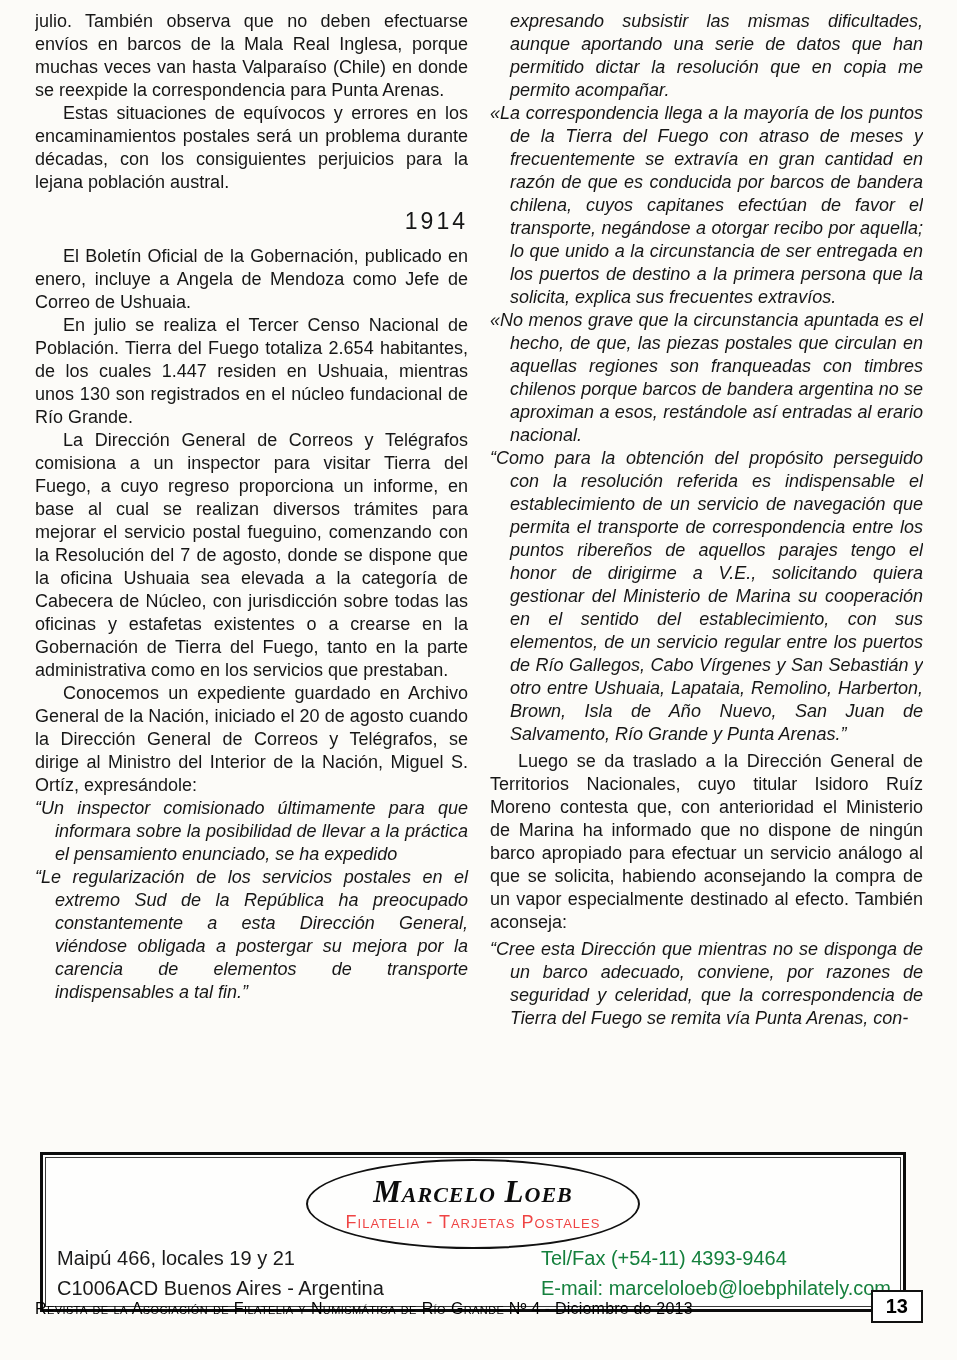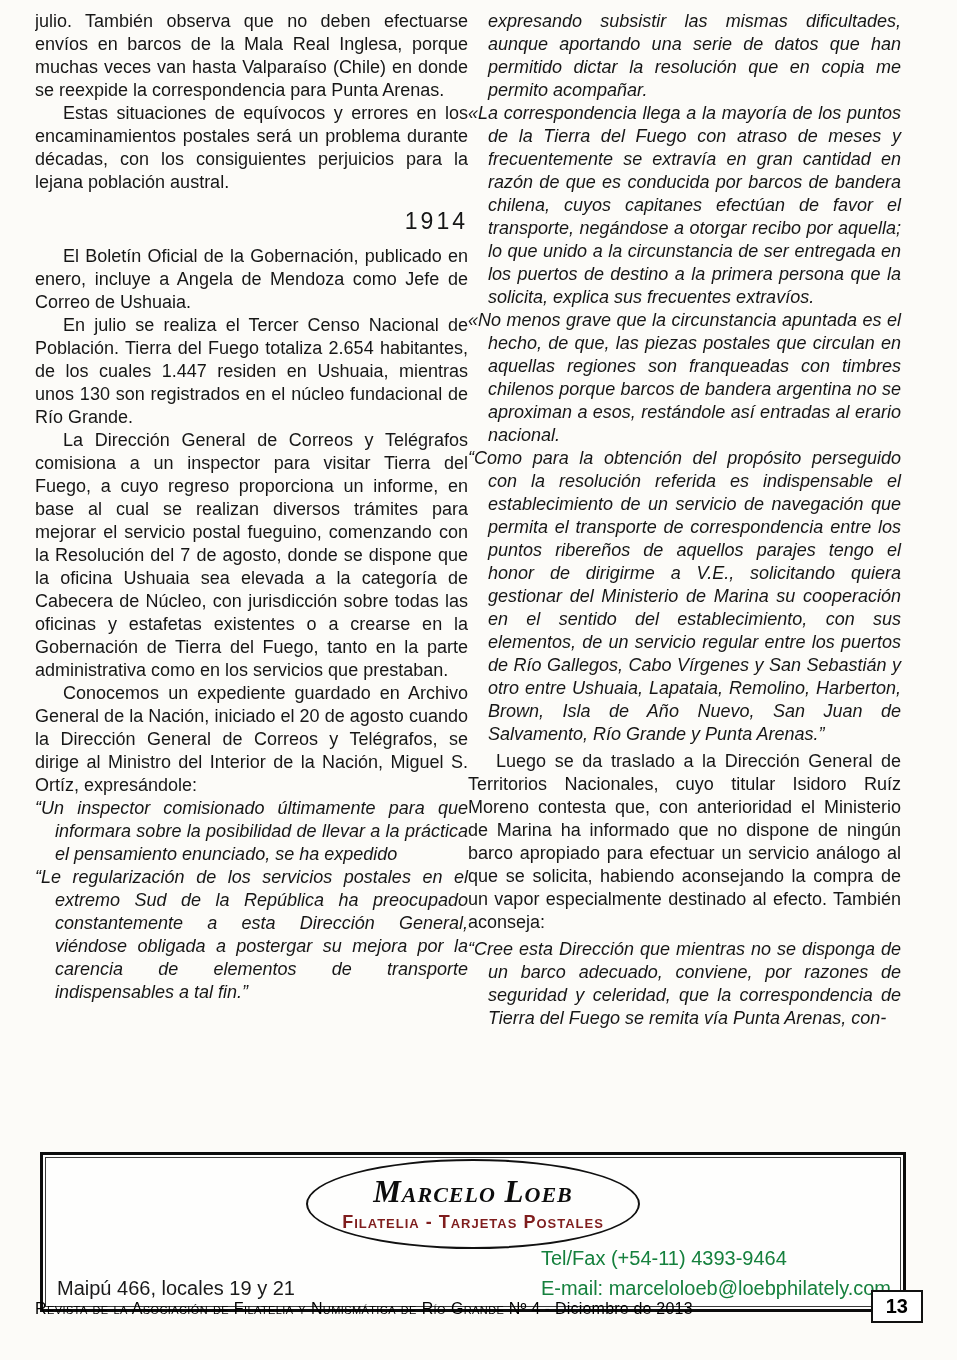--- a/index.html
+++ b/index.html
@@ -8,21 +8,21 @@
     width:957px;height:1360px;
     margin:0 auto;
     background:#fcfbf8;
     color:#161616;
     font-family:"Liberation Sans","DejaVu Sans",sans-serif;
     overflow:hidden;
   }
   
   .columns{
     position:absolute;left:35px;top:10px;width:888px;height:1136px;
-    display:flex;overflow:hidden;
+    display:flex;gap:22px;overflow:hidden;
   }
   .col{
     width:433px;flex:0 0 433px;
     font-size:18px;line-height:23px;
     text-align:justify;
     letter-spacing:0;
   }
   .para{margin:0;}
   .indent{text-indent:28px;}
   .quote{
@@ -66,24 +66,24 @@
     background:#fefefd;
   }
   .ad-name{
     font-family:"Liberation Serif","DejaVu Serif",serif;
     font-style:italic;font-weight:bold;
     font-variant:small-caps;
     font-size:31px;line-height:34px;
     letter-spacing:1px;color:#0d0d0d;
   }
   .ad-subtitle{
-    font-weight:bold;
+    font-weight:normal;
     font-variant:small-caps;
     font-size:18px;line-height:22px;
-    letter-spacing:1px;color:#7f1d1d;
+    letter-spacing:1px;color:#ef4444;
     margin-top:2px;
   }
   
   .footer{
     position:absolute;left:35px;top:1290px;width:888px;
     display:flex;justify-content:space-between;align-items:flex-start;
   }
   .footer-line{padding-top:10px;font-size:16px;color:#000000;white-space:nowrap;}
   .footer-journal{font-variant:small-caps;letter-spacing:0.4px;}
   .footer-issue{letter-spacing:0.2px;}
@@ -126,20 +126,21 @@
   </div>
 
   <div class="ad">
     <div class="ad-inner"></div>
     <div class="ad-ellipse">
       <div class="ad-name">Marcelo Loeb</div>
       <div class="ad-subtitle">Filatelia - Tarjetas Postales</div>
     </div>
     <div class="ad-address">
       <div>Maipú 466, locales 19 y 21</div>
+      <div>C1006ACD Buenos Aires - Argentina</div>
     </div>
     <div class="ad-contact">
       <div>Tel/Fax (+54-11) 4393-9464</div>
       <div>E-mail: marceloloeb@loebphilately.com</div>
     </div>
   </div>
 
   <div class="footer">
     <div class="footer-line">
       <span class="footer-journal">Revista de la Asociación de Filatelia y Numismática de Río Grande</span>

